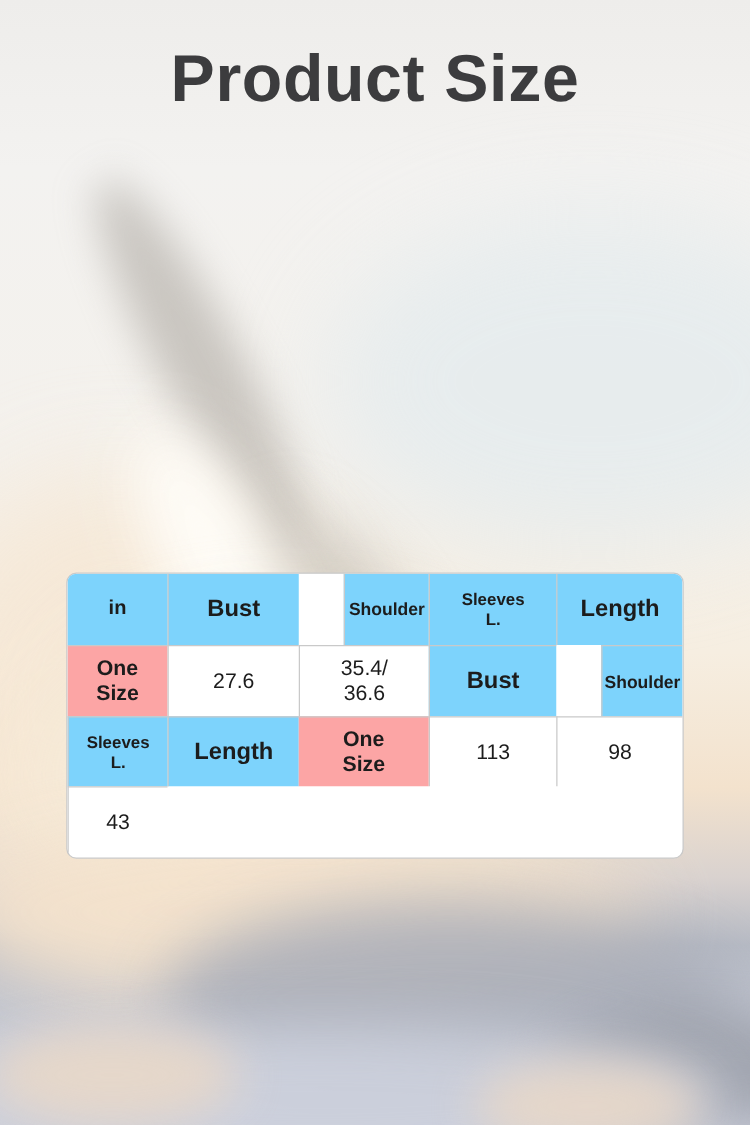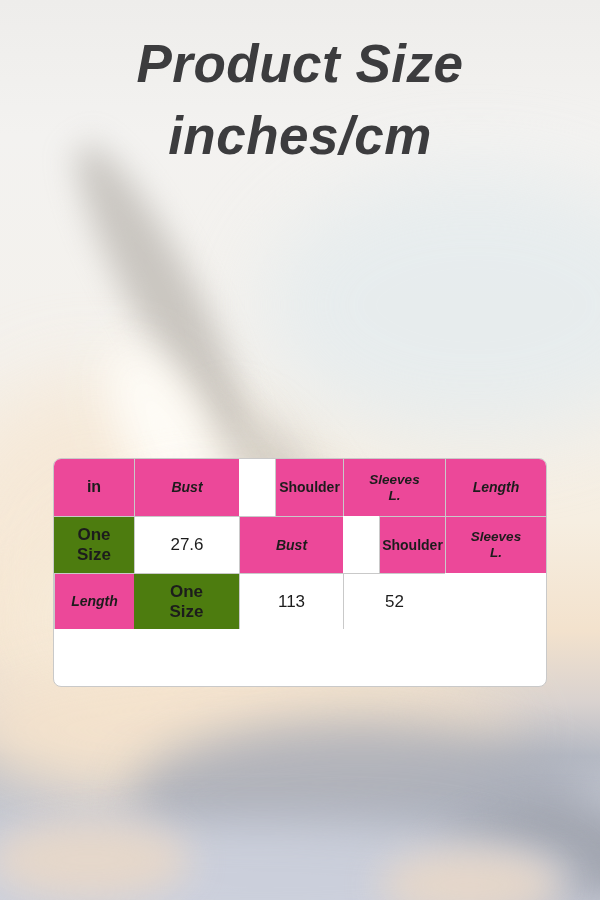--- a/index.html
+++ b/index.html
@@ -37,46 +37,46 @@
     background:#cdd1dd; filter:blur(22px); opacity:.9; }
   .cloud-peach-sm1 { left:-10px; top:820px; width:200px; height:80px;
     background:#ecd9c6; filter:blur(18px); opacity:.8; }
   .cloud-peach-sm2 { left:380px; top:850px; width:180px; height:70px;
     background:#ecd9c6; filter:blur(18px); opacity:.8; }
 
   
   .title {
     position:absolute; top:28px; left:0; right:0; z-index:5;
     text-align:center; color:#3c3c3e; font-weight:700;
-    font-size:53px; line-height:72px; letter-spacing:.5px;font-style:italic;
+    font-size:53px; line-height:72px; letter-spacing:.5px;
   }
 
   
   .size-table {
     position:absolute; left:53px; top:458px; z-index:5;
     width:492px; background:#ffffff;
     border:1px solid #c9c9c9; border-radius:8px; overflow:hidden;
     display:grid;
     grid-template-columns:80px 105px 104px 102px auto;
     grid-template-rows:57px 57px 56px 57px;
   }
   .cell {
     display:flex; align-items:center; justify-content:center;
     text-align:center; color:#1c1c1c;
     border-left:1px solid #c9c9c9; border-top:1px solid #c9c9c9;
     line-height:1.15;
   }
   .cell.first-col { border-left:none; }
   .cell.first-row { border-top:none; }
-  .cell.hdr { background:#ec4899; font-weight:700; }
-  .cell.rowhead { background:#4d7c0f; font-weight:700; font-size:17px;text-align:center; }
+  .cell.hdr { background:#7dd3fc; font-weight:700; }
+  .cell.rowhead { background:#fca5a5; font-weight:700; font-size:17px;text-align:center; }
   .f-unit { font-size:16px; }
-  .f-big { font-size:14px;font-style:italic; }
+  .f-big { font-size:19px; }
   .f-mid { font-size:14px;margin-left:36px; }
-  .f-sm  { font-size:13.5px;font-style:italic; }
+  .f-sm  { font-size:13.5px; }
   .f-val { font-size:17px; font-weight:400; }
   .wrap-46 { display:inline-block; max-width:46px; }
   .wrap-60 { display:inline-block; max-width:60px; }
   .wrap-58 { display:inline-block; max-width:58px; }
 </style>
 </head>
 <body>
 
 <div class="screen">
 
@@ -89,21 +89,20 @@
   <div class="blob glow-warm"></div>
   <div class="blob cloud-peach"></div>
   <div class="blob cloud-gray"></div>
   <div class="blob cloud-gray-dark"></div>
   <div class="blob cloud-bottom-light"></div>
   <div class="blob cloud-peach-sm1"></div>
   <div class="blob cloud-peach-sm2"></div>
 
   <div class="title">
     <div>Product Size</div>
-    <div>inches/cm</div>
   </div>
 
   <div class="size-table">
 
     <div class="cell hdr first-col first-row f-unit">
         <span>in</span>
       </div>
     <div class="cell hdr first-row f-big">
         <span>Bust</span>
       </div>
@@ -116,20 +115,23 @@
     <div class="cell hdr first-row f-big">
         <span>Length</span>
       </div>
 
     <div class="cell rowhead first-col">
         <span class="wrap-46">One Size</span>
       </div>
     <div class="cell f-val">
         <span>27.6</span>
       </div>
+    <div class="cell f-val">
+        <span class="wrap-58">35.4/ 36.6</span>
+      </div>
 
     <div class="cell hdr f-big">
         <span>Bust</span>
       </div>
     <div class="cell hdr f-mid">
         <span>Shoulder</span>
       </div>
     <div class="cell hdr f-sm">
         <span class="wrap-60">Sleeves L.</span>
       </div>
@@ -137,17 +139,20 @@
         <span>Length</span>
       </div>
 
     <div class="cell rowhead first-col">
         <span class="wrap-46">One Size</span>
       </div>
     <div class="cell f-val">
         <span>113</span>
       </div>
     <div class="cell f-val">
-        <span>52</span>
+        <span>98</span>
+      </div>
+    <div class="cell f-val">
+        <span>43</span>
       </div>
 
   </div>
 </div>
 
 </body></html>

